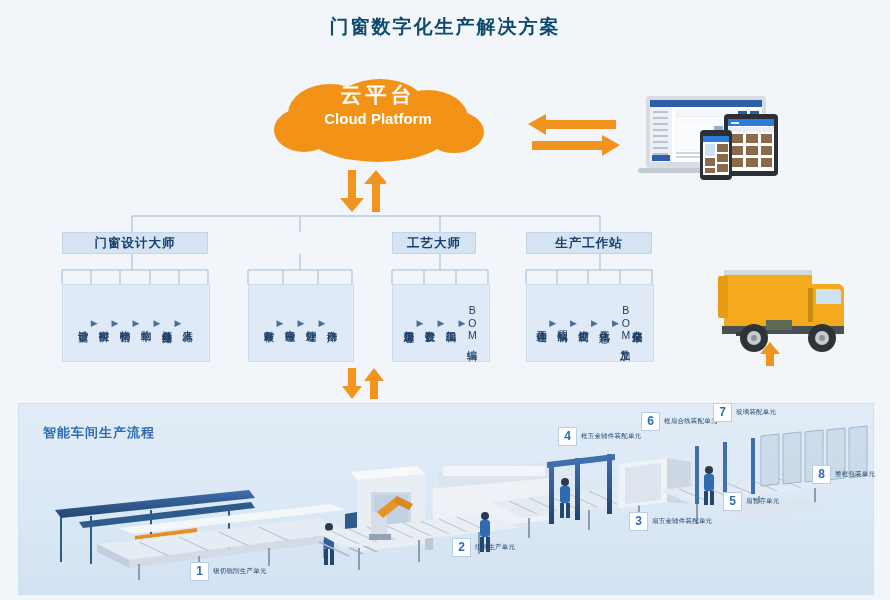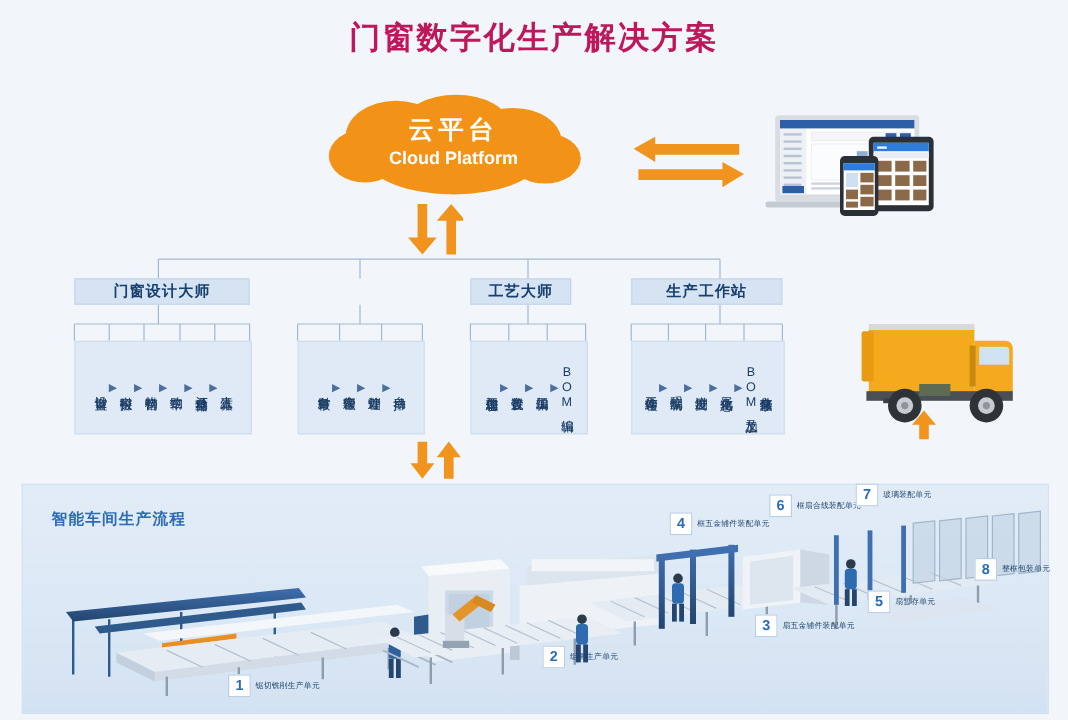--- a/index.html
+++ b/index.html
@@ -6,28 +6,28 @@
   body{
     width:890px;height:600px;overflow:hidden;position:relative;
     background:#f2f6fa;
     font-family:"Liberation Sans","DejaVu Sans",sans-serif;
   }
   #stage{position:absolute;inset:0;width:890px;height:600px;}
 
   
   .page-title{
     position:absolute;left:0;top:14px;width:890px;text-align:center;
-    font-size:26px;font-weight:bold;color:#be185d;letter-spacing:2px;
+    font-size:19px;font-weight:bold;color:#0c4a6e;letter-spacing:2px;
   }
 
   
   .cloud-wrap{position:absolute;left:268px;top:78px;width:220px;height:88px;}
   .cloud-svg{position:absolute;left:0;top:0;}
   .cloud-text{
-    position:absolute;left:0;top:18px;width:220px;text-align:center;color:#fff;
+    position:absolute;left:0;top:4px;width:220px;text-align:center;color:#fff;
     pointer-events:none;
   }
   .cloud-cn{font-size:21px;font-weight:bold;letter-spacing:4px;line-height:26px;}
   .cloud-en{font-size:15px;font-weight:bold;line-height:20px;margin-top:1px;}
 
   
   .arrow{position:absolute;}
 
   
   .devices{position:absolute;left:628px;top:88px;width:172px;height:92px;}

